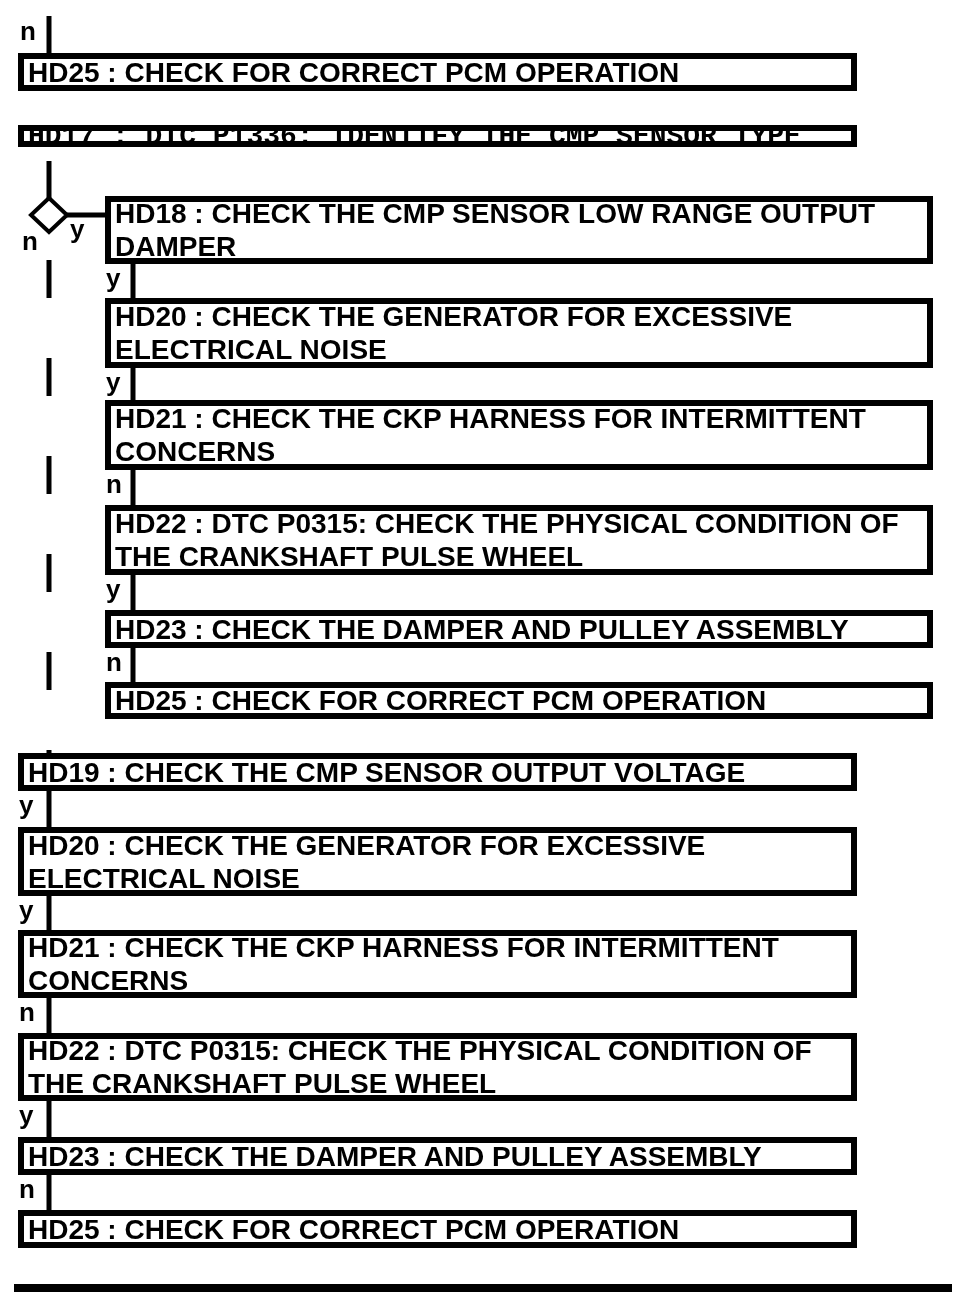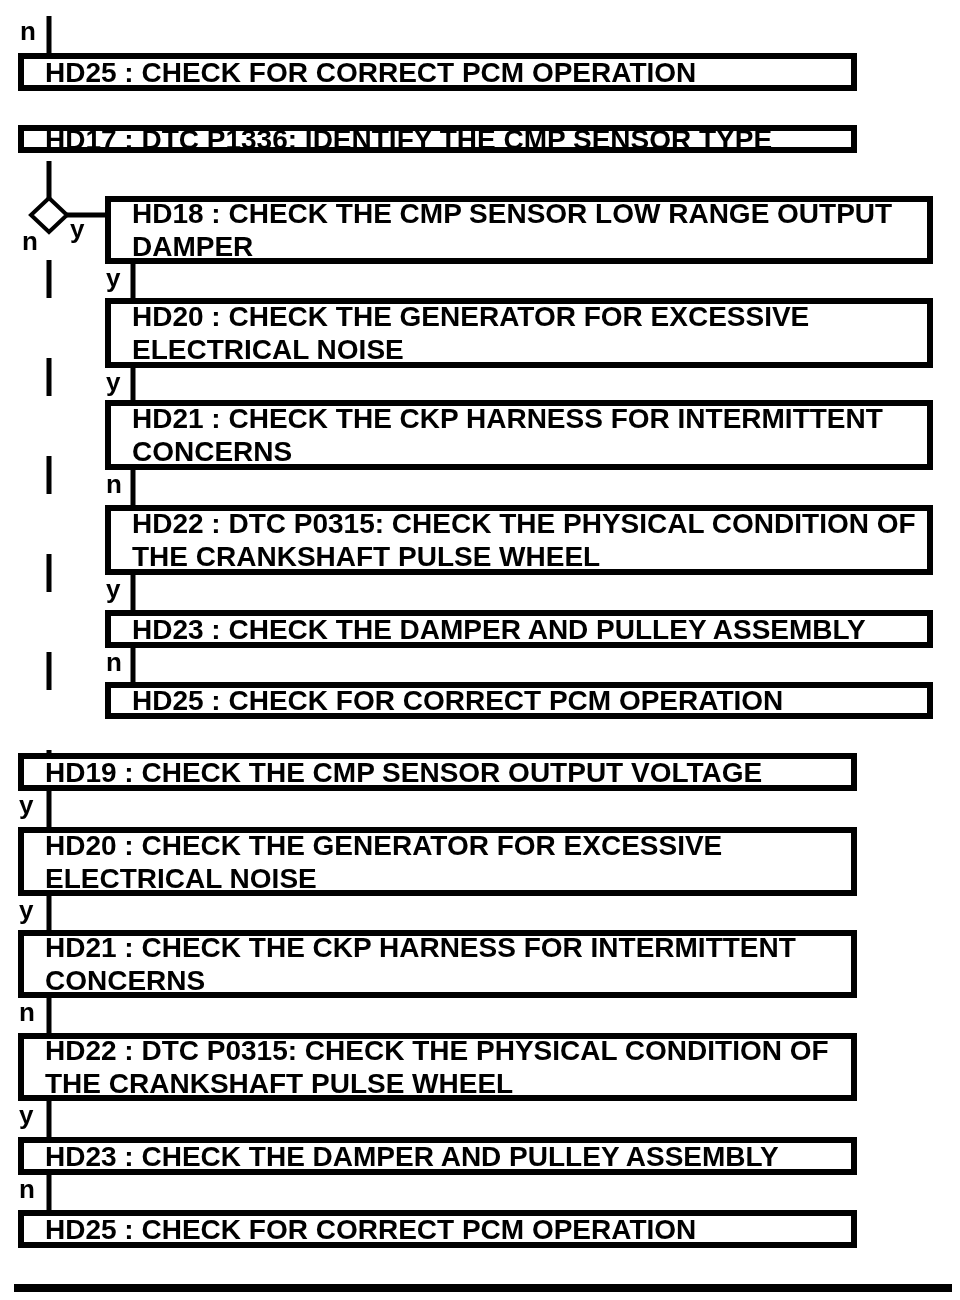--- a/index.html
+++ b/index.html
@@ -5,21 +5,21 @@
   html,body{margin:0;padding:0;background:#ffffff;}
   .stage{
     position:relative;width:960px;height:1300px;background:#ffffff;
     font-family:"Liberation Sans",sans-serif;overflow:hidden;
   }
   .connectors{position:absolute;left:0;top:0;width:960px;height:1300px;}
   .node{
     position:absolute;box-sizing:border-box;border:6px solid #000;background:#fff;
     display:flex;flex-direction:column;justify-content:center;
     font-weight:bold;font-size:28px;line-height:33px;color:#000;
-    padding-left:21px;white-space:nowrap;
+    padding-left:4px;white-space:nowrap;
   }
   .node span{display:block;}
   .branch-label{
     position:absolute;font-weight:bold;font-size:26px;line-height:22px;color:#000;
   }
   .bottom-rule{position:absolute;background:#000;}
 </style>
 </head>
 <body>
 
@@ -47,21 +47,21 @@
     <line x1="49" y1="894" x2="49" y2="932" stroke="#000" stroke-width="5"></line>
     <line x1="49" y1="996" x2="49" y2="1035" stroke="#000" stroke-width="5"></line>
     <line x1="49" y1="1099" x2="49" y2="1139" stroke="#000" stroke-width="5"></line>
     <line x1="49" y1="1173" x2="49" y2="1212" stroke="#000" stroke-width="5"></line>
   </svg>
 
   <div class="node" style="left:18px;top:53px;width:839px;height:38px;">
     <span>HD25 : CHECK FOR CORRECT PCM OPERATION</span>
   </div>
 
-  <div class="node" style="left:18px;top:125px;width:839px;height:28px;">
+  <div class="node" style="left:18px;top:125px;width:839px;height:22px;font-family:Liberation Mono, monospace;">
     <span>HD17 : DTC P1336: IDENTIFY THE CMP SENSOR TYPE</span>
   </div>
 
   <div class="node" style="left:105px;top:196px;width:828px;height:68px;">
     <span>HD18 : CHECK THE CMP SENSOR LOW RANGE OUTPUT</span>
     <span>DAMPER</span>
   </div>
 
   <div class="node" style="left:105px;top:298px;width:828px;height:70px;">
     <span>HD20 : CHECK THE GENERATOR FOR EXCESSIVE</span>

